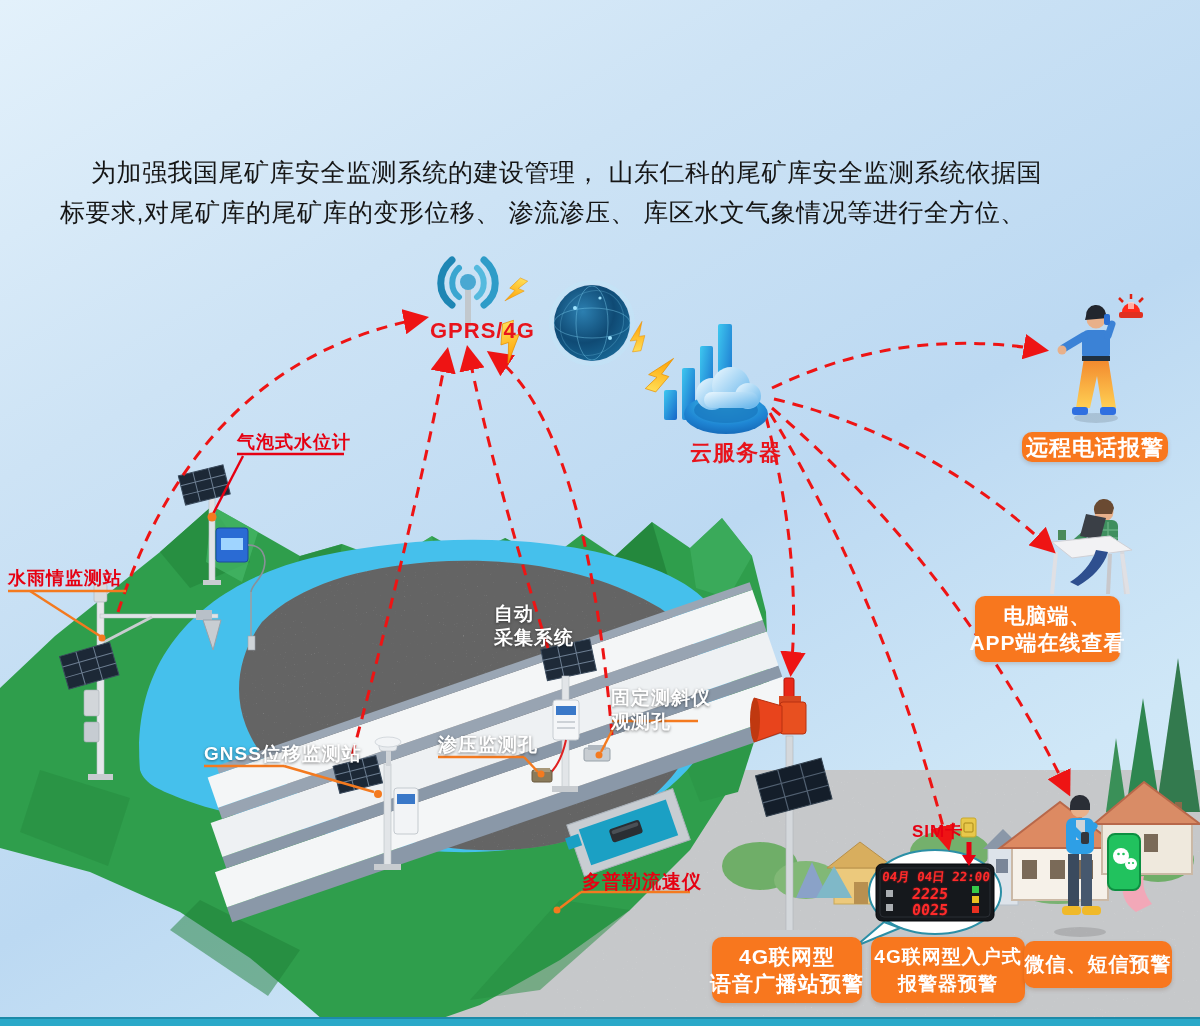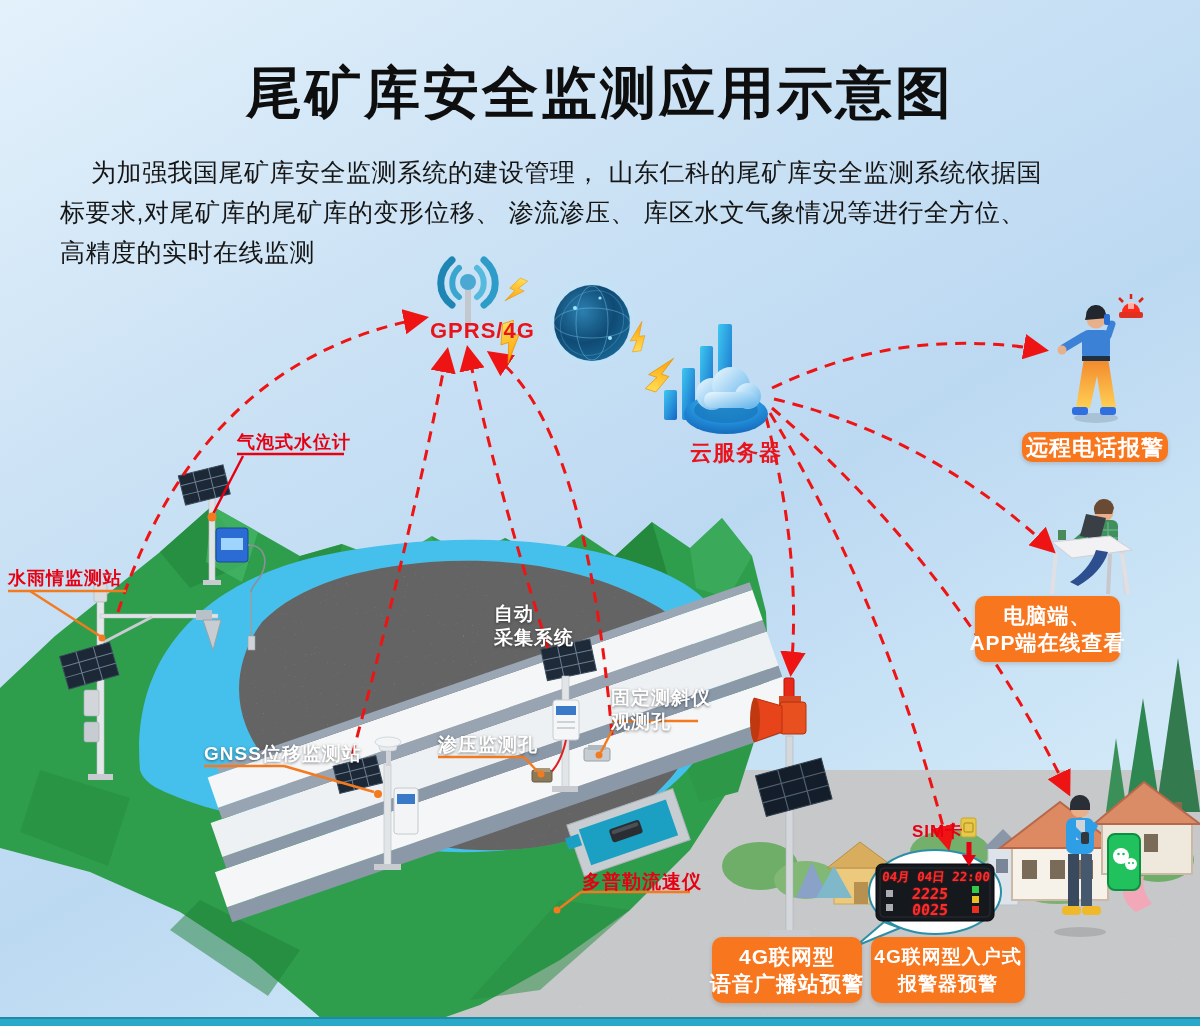--- a/index.html
+++ b/index.html
@@ -401,24 +401,22 @@
     <circle cx="599" cy="755" r="3.5" fill="#f47a1f"></circle>
     <line x1="581" y1="892" x2="690" y2="892" stroke="#f47a1f" stroke-width="2.4"></line>
     <line x1="581" y1="892" x2="560" y2="908" stroke="#f47a1f" stroke-width="2.4"></line>
     <circle cx="557" cy="910" r="3.5" fill="#f47a1f"></circle>
   </g>
 
   <rect x="0" y="1018" width="1200" height="8" fill="#2aa9c9"></rect>
   <rect x="0" y="1017" width="1200" height="2" fill="#1d8aa8"></rect>
 </svg>
 
-<div class="abs title">尾矿库安全监测应用示意图</div>
 <div class="abs desc" style="top:152px;margin-left:31px;">为加强我国尾矿库安全监测系统的建设管理， 山东仁科的尾矿库安全监测系统依据国</div>
 <div class="abs desc" style="top:192px;">标要求,对尾矿库的尾矿库的变形位移、 渗流渗压、 库区水文气象情况等进行全方位、</div>
-<div class="abs desc" style="top:232px;">高精度的实时在线监测</div>
 
 <div class="abs net-lbl" style="left:430px;top:318px;">GPRS/4G</div>
 <div class="abs net-lbl" style="left:690px;top:438px;">云服务器</div>
 
 <div class="abs lbl-red" style="left:237px;top:430px;">气泡式水位计</div>
 <div class="abs lbl-red" style="left:8px;top:566px;">水雨情监测站</div>
 <div class="abs lbl-white" style="left:204px;top:742px;">GNSS位移监测站</div>
 <div class="abs lbl-white" style="left:438px;top:733px;">渗压监测孔</div>
 <div class="abs lbl-white" style="left:494px;top:602px;">自动</div>
 <div class="abs lbl-white" style="left:494px;top:626px;">采集系统</div>
@@ -435,18 +433,21 @@
   <div>APP端在线查看</div>
 </div>
 <div class="abs btn" style="left:712px;top:937px;width:150px;height:66px;">
   <div>4G联网型</div>
   <div>语音广播站预警</div>
 </div>
 <div class="abs btn" style="left:871px;top:937px;width:154px;height:66px;font-size:19px;">
   <div>4G联网型入户式</div>
   <div>报警器预警</div>
 </div>
+<div class="abs btn" style="left:1024px;top:941px;width:148px;height:47px;font-size:20px;">
+  <div>微信、短信预警</div>
+</div>
 
 <div class="abs led" style="left:882px;top:869px;width:106px;text-align:center;font-size:12.5px;">04月 04日 22:00</div>
 <div class="abs led" style="left:900px;top:885px;width:60px;text-align:center;font-size:15px;">2225</div>
 <div class="abs led" style="left:900px;top:901px;width:60px;text-align:center;font-size:15px;">0025</div>
 
 </div>
 
 </body></html>

